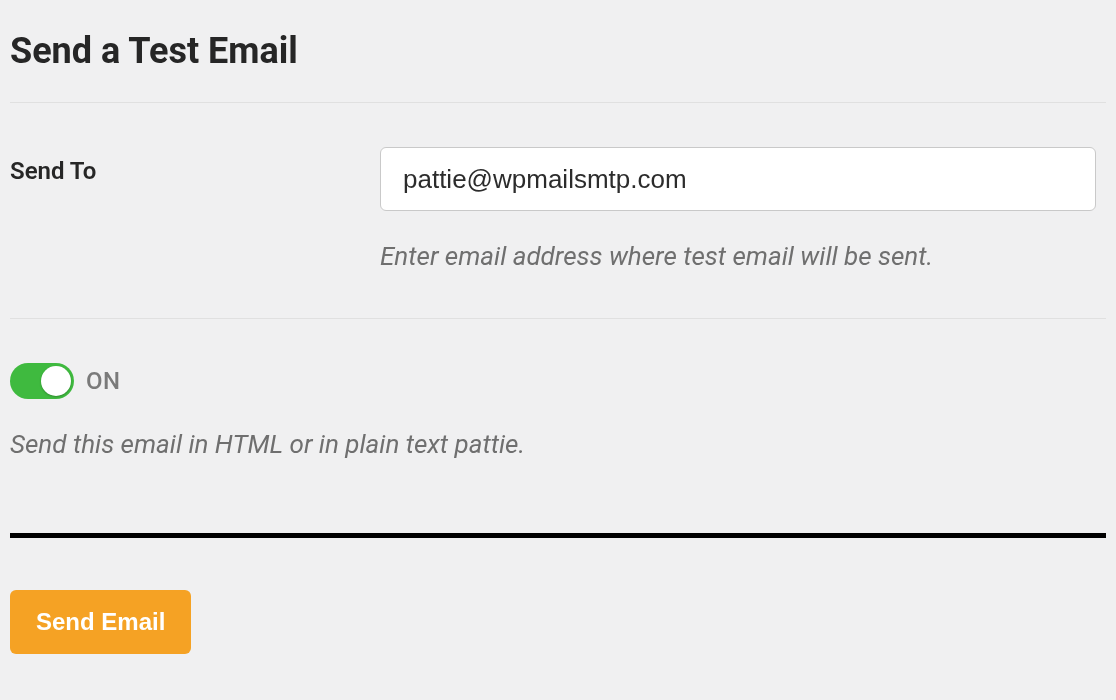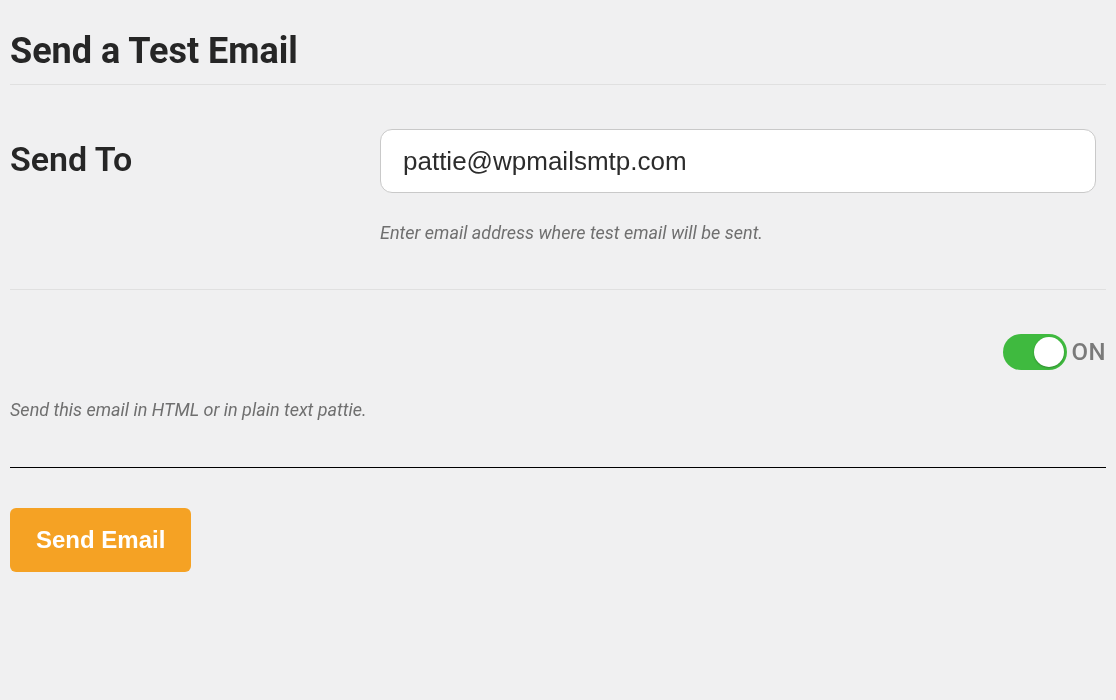--- a/index.html
+++ b/index.html
@@ -10,61 +10,60 @@
     font-family: -apple-system, BlinkMacSystemFont, "Segoe UI", Roboto, "Helvetica Neue", Arial, sans-serif;
     color: #1d2327;
   }
   .page {
     padding: 20px 10px 40px 10px;
   }
   h1.page-title {
     font-size: 36px;
     font-weight: 700;
     color: #262626;
-    margin: 10px 0 12px 0;
+    margin: 10px 0 30px 0;
   }
   .row {
     display: flex;
     align-items: flex-start;
     padding: 44px 0 44px 0;
     border-top: 1px solid #e0e0e0;
   }
   .row-label {
     flex: 0 0 370px;
-    font-size: 34px;
+    font-size: 24px;
     font-weight: 600;
     color: #262626;
     padding-top: 10px;
   }
   .row-control {
     flex: 1 1 auto;
   }
   input.email-input {
     width: 716px;
     height: 64px;
     border: 1px solid #c9c9c9;
-    border-radius: 12px;
+    border-radius: 6px;
     background: #ffffff;
     font-size: 26px;
     color: #2c2c2c;
     padding: 0 22px;
     outline: none;
   }
   .help-text {
-    font-size: 18px;
+    font-size: 26px;
     font-style: italic;
     color: #6f6f6f;
     margin-top: 28px;
     line-height: 1.35;
   }
   .toggle-row {
     display: flex;
     align-items: center;
-    gap: 4px;
-    justify-content: flex-end;
+    gap: 12px;
   }
   .toggle {
     position: relative;
     width: 64px;
     height: 36px;
     background: #3fba3f;
     border-radius: 999px;
     cursor: pointer;
   }
   .toggle-knob {
@@ -77,22 +76,23 @@
     border-radius: 50%;
     box-shadow: 0 1px 2px rgba(0,0,0,0.25);
   }
   .toggle-state {
     font-size: 24px;
     font-weight: 500;
     color: #7a7a7a;
     letter-spacing: 0.5px;
   }
   .actions {
-    padding-top: 40px;
-    border-top: 1px solid #000000;
+    padding-top: 52px;
+    border-top: 5px solid #000000;
+    margin-top: 27px;
   }
   button.send-btn {
     background: #f5a224;
     color: #ffffff;
     font-size: 24px;
     font-weight: 600;
     border: none;
     border-radius: 6px;
     padding: 18px 26px;
     cursor: pointer;

